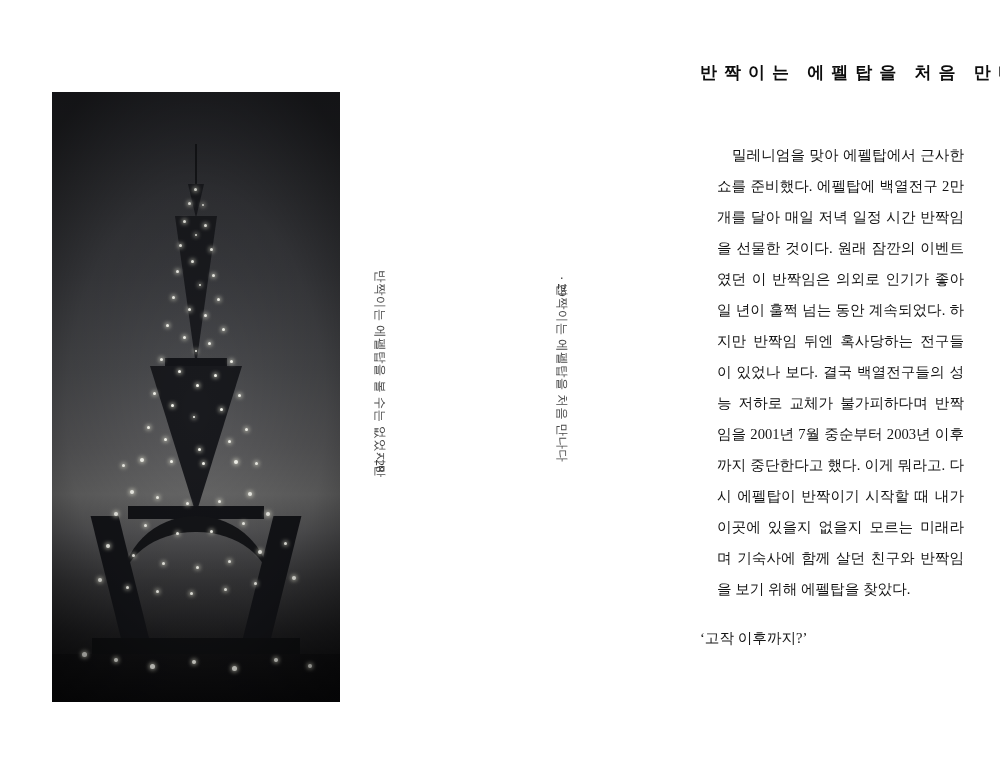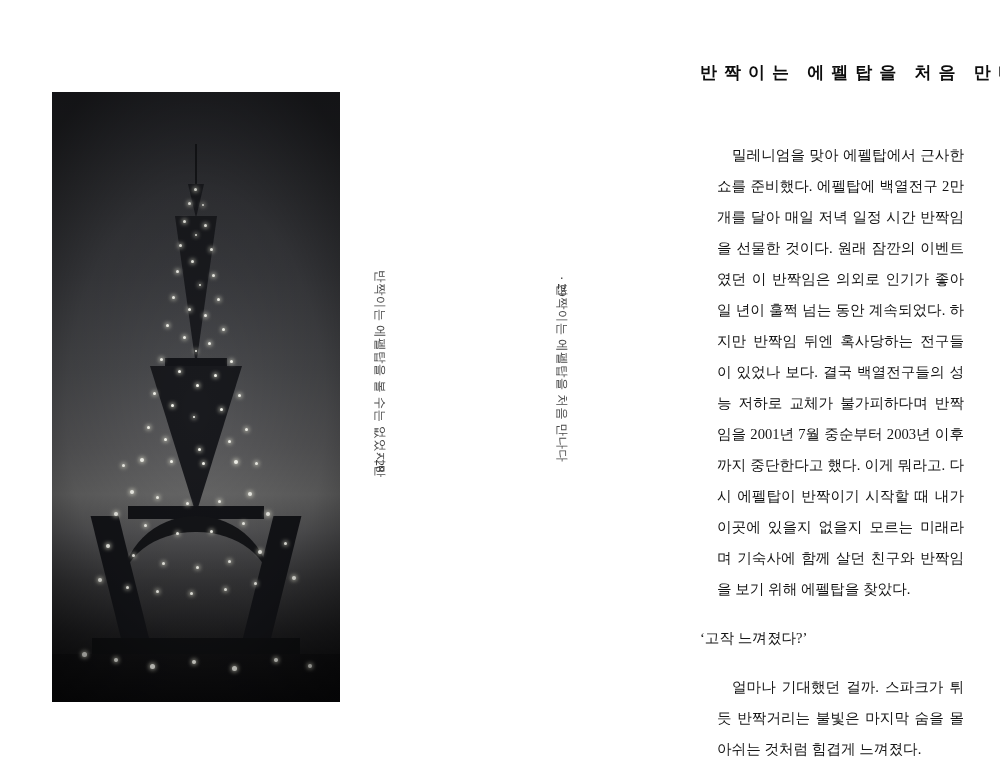--- a/index.html
+++ b/index.html
@@ -374,18 +374,17 @@
 
   <div class="page-right">
 
     <div class="right-runner">반짝이는 에펠탑을 처음 만나다</div>
     <div class="right-folio">· 29</div>
 
     <h1 class="chapter-title">반짝이는 에펠탑을 처음 만나다</h1>
 
     <div class="body-col">
       <p class="indent">밀레니엄을 맞아 에펠탑에서 근사한 쇼를 준비했다. 에펠탑에 백열전구 2만 개를 달아 매일 저녁 일정 시간 반짝임을 선물한 것이다. 원래 잠깐의 이벤트였던 이 반짝임은 의외로 인기가 좋아 일 년이 훌쩍 넘는 동안 계속되었다. 하지만 반짝임 뒤엔 혹사당하는 전구들이 있었나 보다. 결국 백열전구들의 성능 저하로 교체가 불가피하다며 반짝임을 2001년 7월 중순부터 2003년 이후까지 중단한다고 했다. 이게 뭐라고. 다시 에펠탑이 반짝이기 시작할 때 내가 이곳에 있을지 없을지 모르는 미래라며 기숙사에 함께 살던 친구와 반짝임을 보기 위해 에펠탑을 찾았다.</p>
-      <p>‘고작 느껴졌다?’</p>
-      <p class="indent last">얼마나 기대했던 걸까. 스파크가 튀듯 반짝거리는 불빛은 마지막 숨을 몰아쉬는 것처럼 힘겹게 느껴졌다.</p>
+      <p>‘고작 이후까지?’</p>
     </div>
   </div>
 
 </div>
 
 </body></html>

